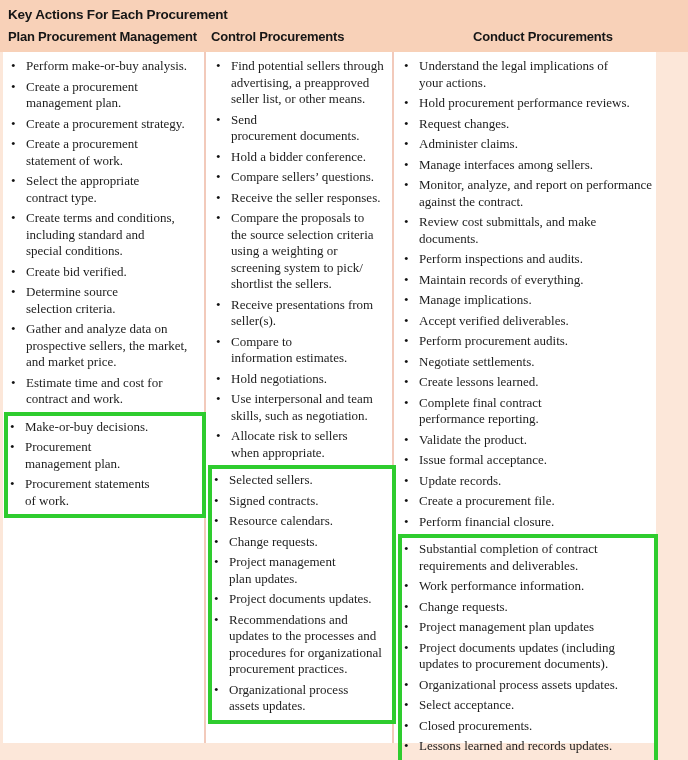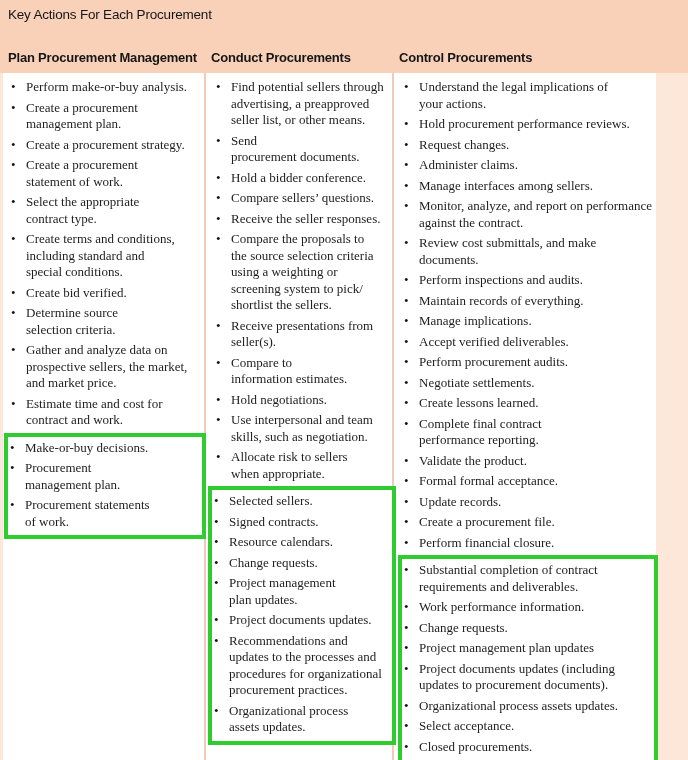--- a/index.html
+++ b/index.html
@@ -11,30 +11,29 @@
     overflow:hidden;
     box-sizing:border-box;
   }
   
   .header-band{
     background:var(--header_bg,#f8d1b8);
     width:100%;
   }
   .title-bar{
     font-family:"Liberation Sans", sans-serif;
-    font-weight:normal;
+    font-weight:bold;
     font-size:13.5px;
     letter-spacing:-0.2px;
     color:#161616;
     padding:7px 8px 5px 8px;
   }
   .cols-header{
     display:flex;
     padding-left:3px;
-    margin-top:21px;
   }
   .cols-header .h{
     font-family:"Liberation Sans", sans-serif;
     font-weight:bold;
     font-size:13px;
     letter-spacing:-0.2px;
     color:#161616;
     box-sizing:border-box;
     padding:2px 2px 8px 5px;
   }
@@ -89,22 +88,22 @@
 </style>
 </head>
 <body>
 
 <div class="page">
 
   <div class="header-band">
     <div class="title-bar">Key Actions For Each Procurement</div>
     <div class="cols-header">
       <div class="h hw1">Plan Procurement Management</div>
+      <div class="h hw3">Control Procurements</div>
       <div class="h hw2">Conduct Procurements</div>
-      <div class="h hw3">Control Procurements</div>
     </div>
   </div>
 
   <div class="table-body">
 
     <div class="col col-1">
       <ul class="list">
           <li>
             <span class="bullet">•</span>
             <span class="txt">Perform make-or-buy analysis.</span>
@@ -340,21 +339,21 @@
             <span class="bullet">•</span>
             <span class="txt">Complete final contract
 performance reporting.</span>
           </li>
           <li>
             <span class="bullet">•</span>
             <span class="txt">Validate the product.</span>
           </li>
           <li>
             <span class="bullet">•</span>
-            <span class="txt">Formal formal acceptance.</span>
+            <span class="txt">Issue formal acceptance.</span>
           </li>
           <li>
             <span class="bullet">•</span>
             <span class="txt">Update records.</span>
           </li>
           <li>
             <span class="bullet">•</span>
             <span class="txt">Create a procurement file.</span>
           </li>
           <li>

